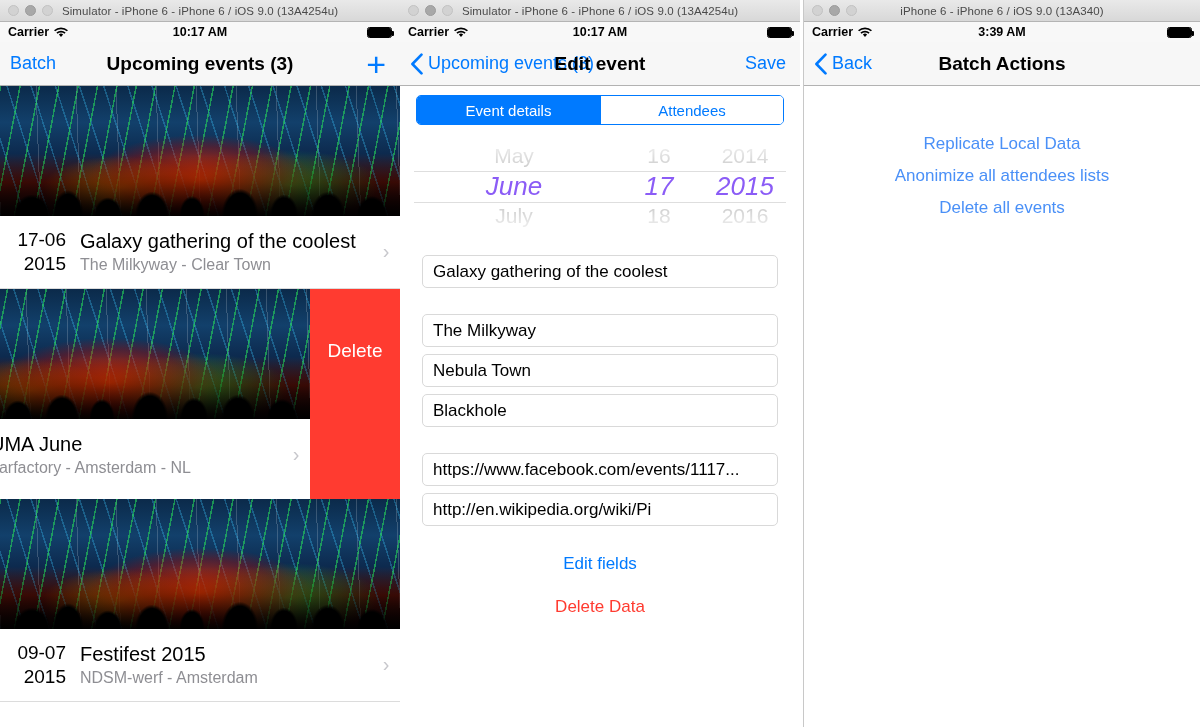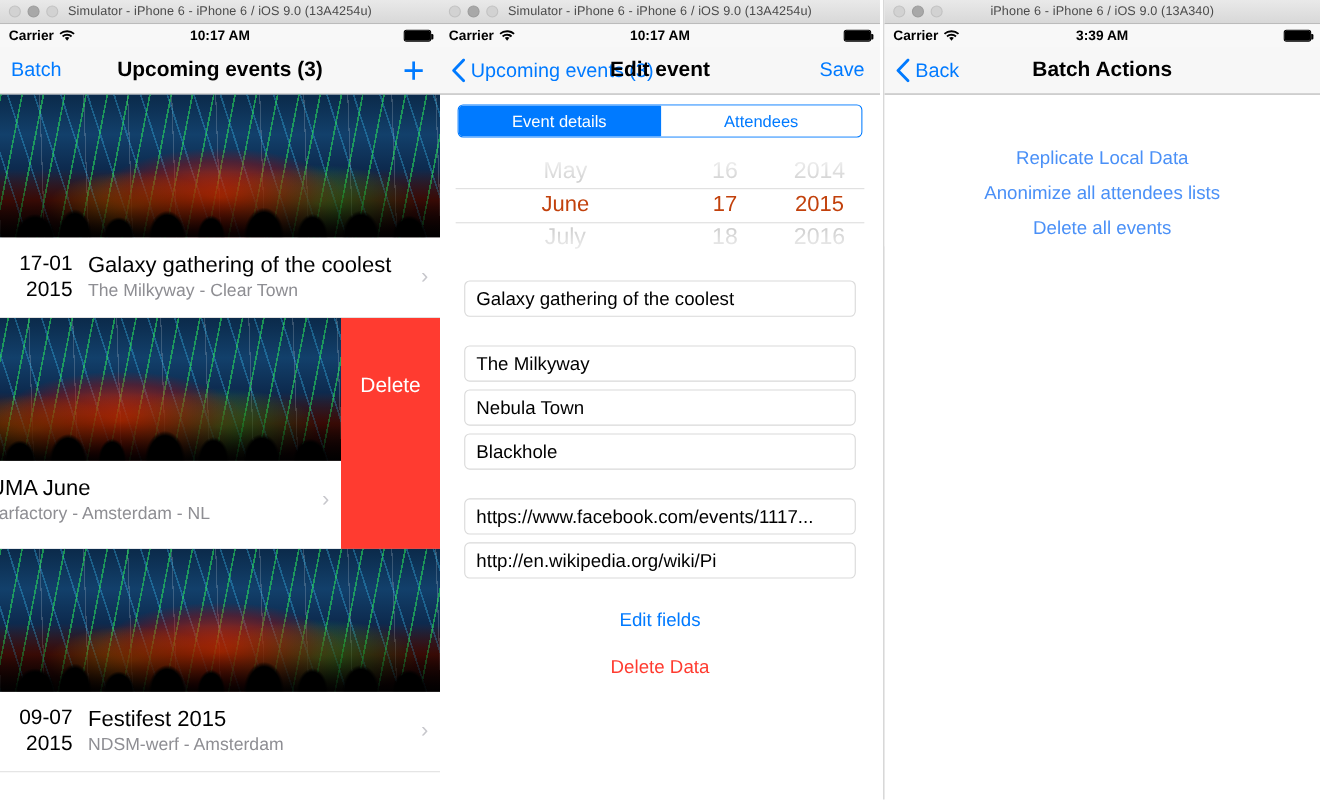--- a/index.html
+++ b/index.html
@@ -53,21 +53,21 @@
   .navbar {
     height: 44px; background: #f7f7f7;
     border-bottom: 1px solid #b2b2b2;
     display: flex; align-items: center; position: relative;
   }
   .nav-title {
     position: absolute; left: 0; right: 0; text-align: center;
     font-size: 19px; font-weight: bold; color: #000;
     pointer-events: none;
   }
-  .nav-left { position: absolute; left: 10px; display: flex; align-items: flex-end; }
+  .nav-left { position: absolute; left: 10px; display: flex; align-items: flex-start; }
   .nav-right { position: absolute; right: 14px; display: flex; align-items: center; }
   .nav-btn { color: #007aff; font-size: 18px; background: none; border: none;
              font-family: inherit; cursor: pointer; padding: 0; }
   .chev-back { width: 13px; height: 22px; margin-right: 5px; flex: 0 0 auto; }
   .plus-btn {
     color: #007aff; font-size: 34px; line-height: 1; font-weight: 200;
     background: none; border: none; cursor: pointer; padding: 0;
     font-family: inherit;
   }
 
@@ -138,21 +138,21 @@
   .seg {
     flex: 1 1 50%; display: flex; align-items: center; justify-content: center;
     font-size: 15px; color: #007aff; background: #fff; cursor: pointer;
   }
   .seg.active { background: #007aff; color: #fff; }
   .seg + .seg { border-left: 1px solid #007aff; }
 
   .picker { position: relative; height: 92px; margin: 8px 14px 0 14px; overflow: hidden; }
   .pick-row { display: flex; height: 30px; align-items: center; }
   .pick-row > div { text-align: center; font-size: 21px; color: #c8c8c8; }
-  .pick-row.sel > div { color: #c2410c; font-size: 20px; }
+  .pick-row.sel > div { color: #8b5cf6; font-size: 26px; font-style: italic; }
   .pk-month { flex: 0 0 200px; }
   .pk-day   { flex: 0 0 90px; }
   .pk-year  { flex: 1 1 auto; }
   .pick-line { position: absolute; left: 0; right: 0; height: 1px; background: #dedede; }
   .pick-fade-top {
     position: absolute; left:0; right:0; top:0; height: 30px;
     background: linear-gradient(to bottom, rgba(255,255,255,.85), rgba(255,255,255,0));
     pointer-events: none;
   }
   .pick-fade-bot {
@@ -240,21 +240,21 @@
         <button class="plus-btn">+</button>
       </div>
     </div>
 
     <div class="list">
 
       <div>
         <div class="event-photo"></div>
         <div class="event-row">
           <div class="ev-date">
-            <div>17-01</div>
+            <div>17-06</div>
             <div>2015</div>
           </div>
           <div class="ev-texts">
             <div class="ev-title">Galaxy gathering of the coolest</div>
             <div class="ev-sub">The Milkyway - Clear Town</div>
           </div>
           <div class="disclosure">›</div>
         </div>
         <div class="cell-sep"></div>
       </div>

